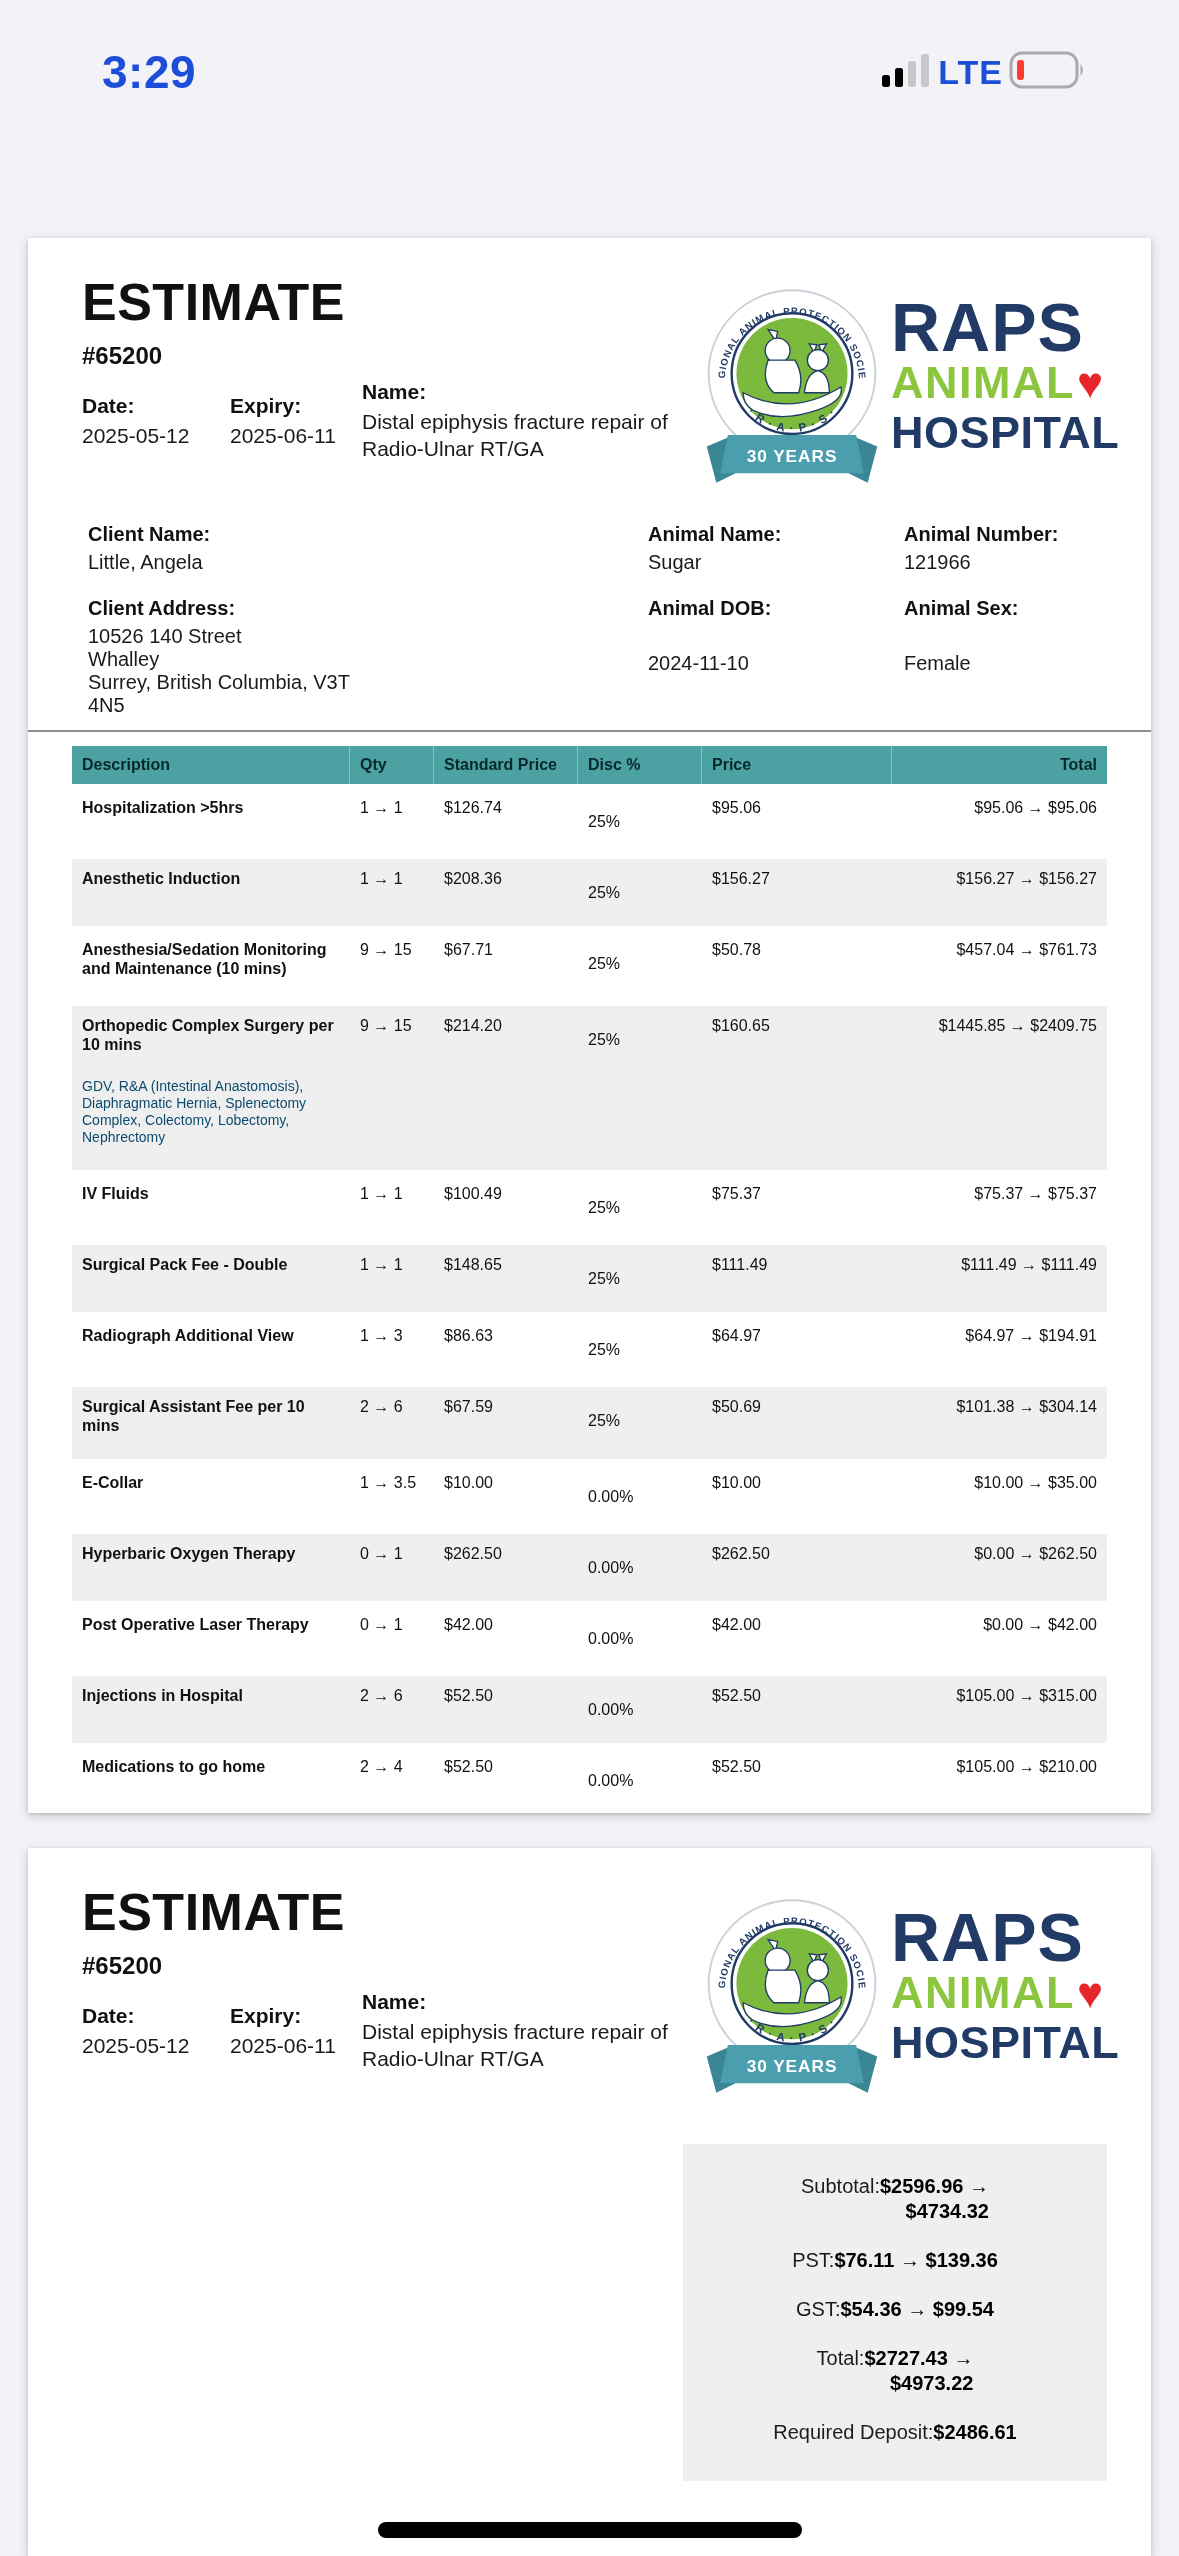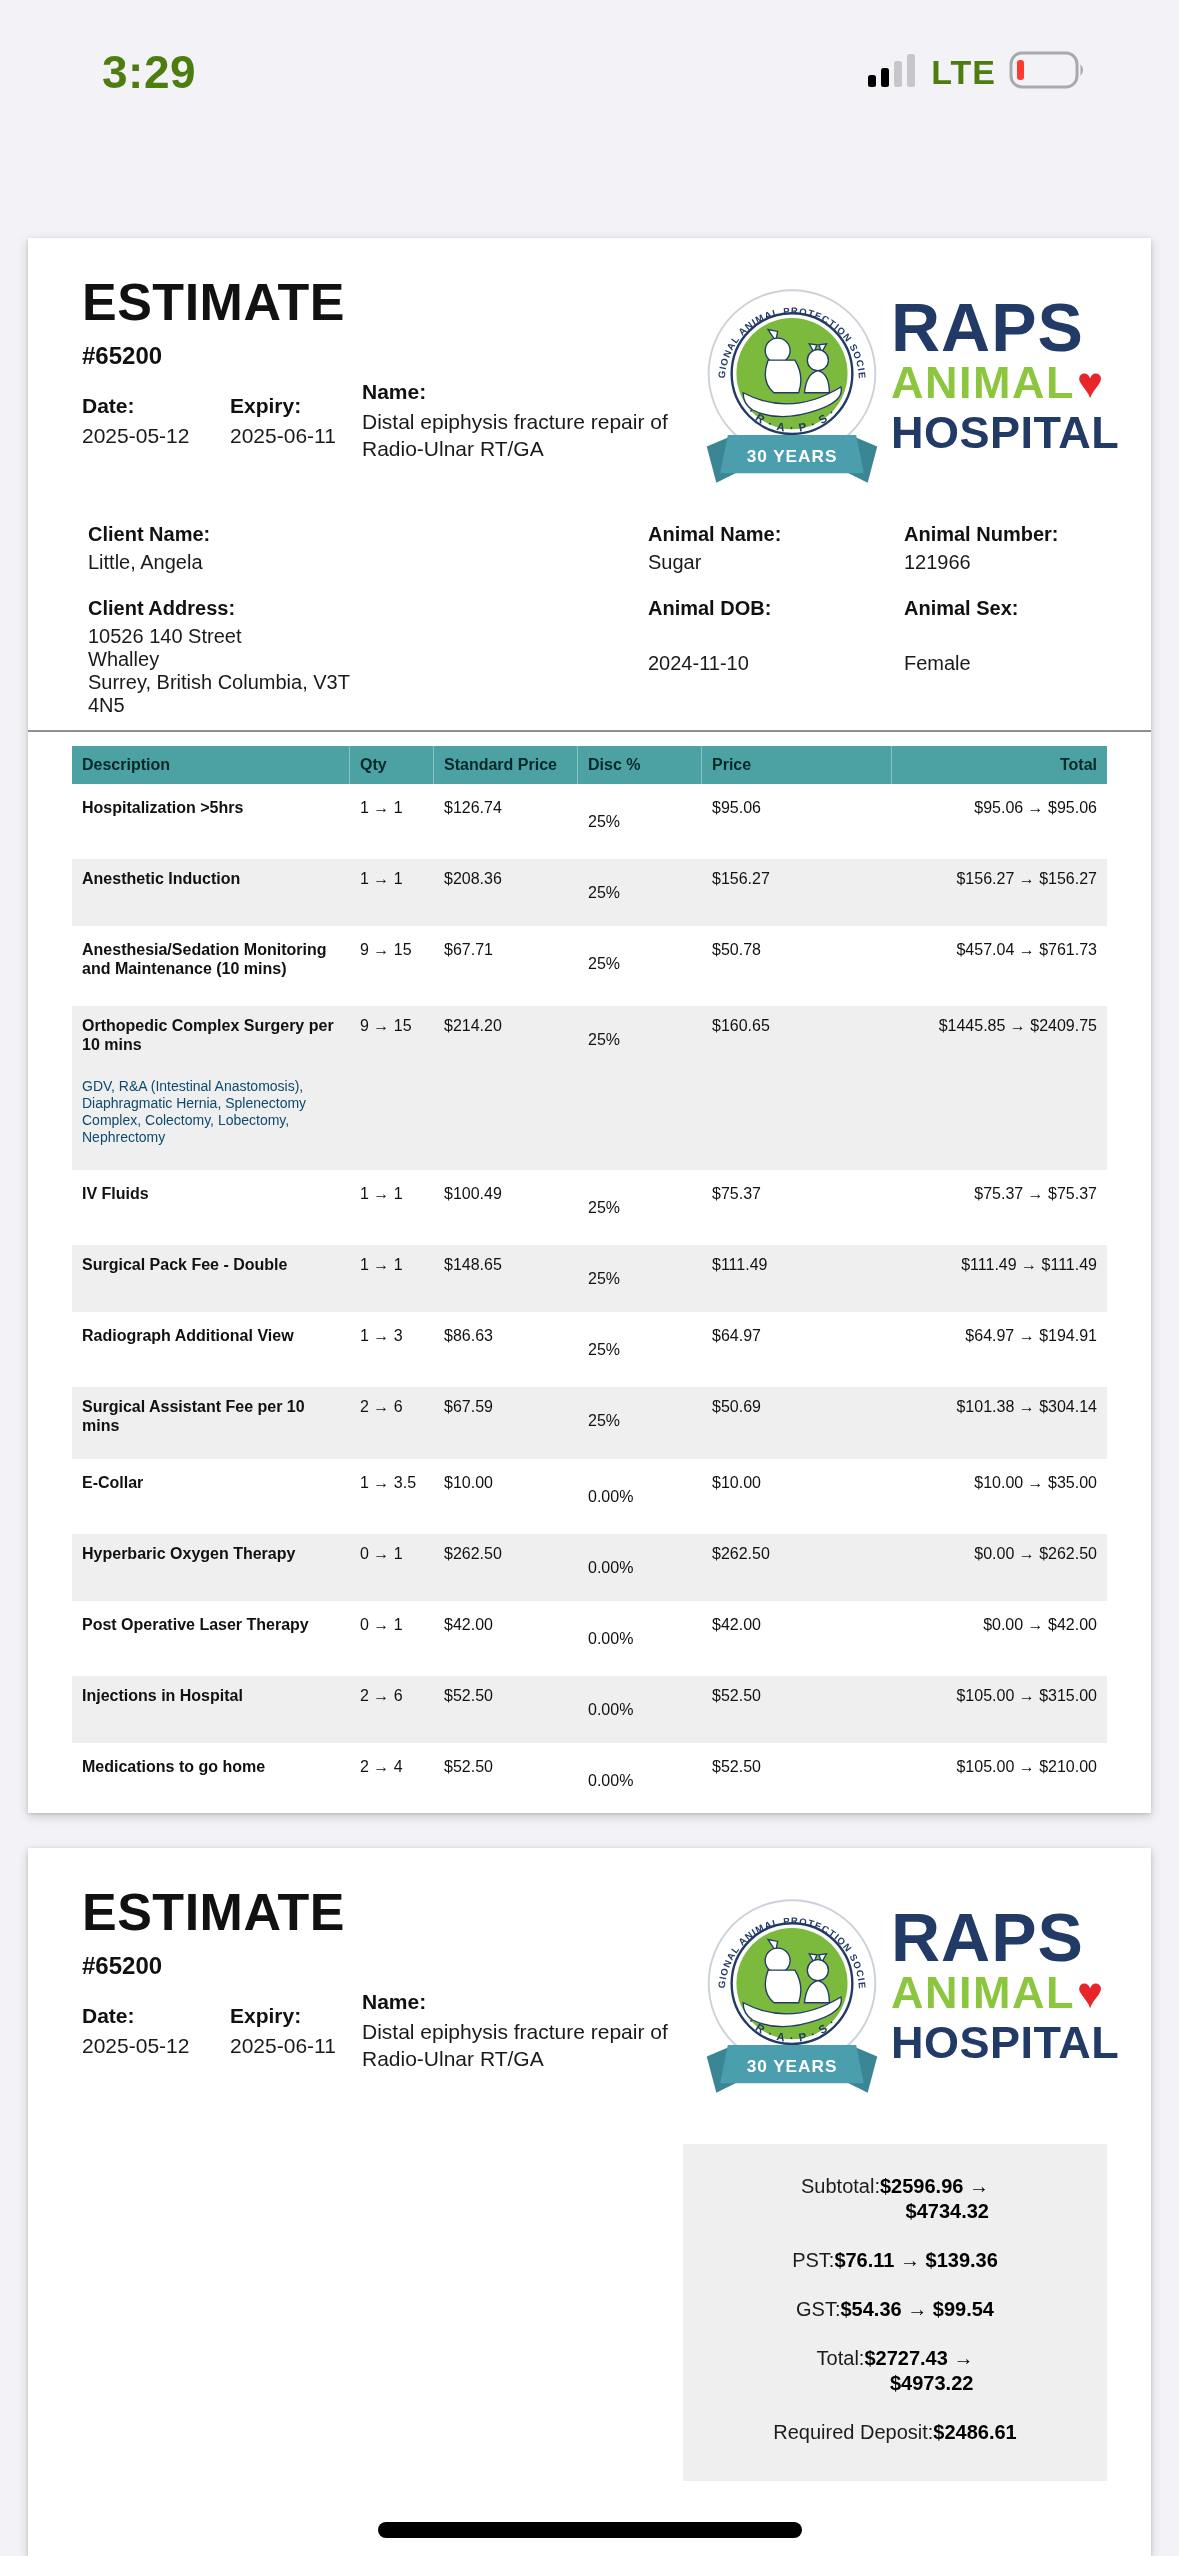--- a/index.html
+++ b/index.html
@@ -6,24 +6,24 @@
   html,body { background:#d0d0d6; }
   body { font-family:"Liberation Sans","DejaVu Sans",sans-serif; }
   .screen {
     position:relative; width:1179px; height:2556px; margin:0 auto;
     background:#f2f2f7; overflow:hidden;
   }
   
   .statusbar {
     position:absolute; top:40px; left:0; width:100%; height:64px;
     display:flex; justify-content:space-between; align-items:center;
-    padding:0 92px 0 102px; color:#4d7c0f;
+    padding:0 92px 0 102px; color:#1d4ed8;
   }
   .sb-time { font-size:46px; font-weight:700; letter-spacing:0.5px; }
-  .sb-right { display:flex; align-items:center; gap:13px; }
+  .sb-right { display:flex; align-items:center; gap:6px; }
   .sb-net { font-size:34px; font-weight:600; letter-spacing:1px; }
   
   .card {
     position:absolute; left:28px; width:1123px; background:#fff;
     box-shadow:0 3px 10px rgba(0,0,0,0.18), 0 1px 3px rgba(0,0,0,0.12);
     padding-left:8px;
   }
   .card1 { top:238px; height:1575px; }
   .card2 { top:1848px; height:708px; }
   

